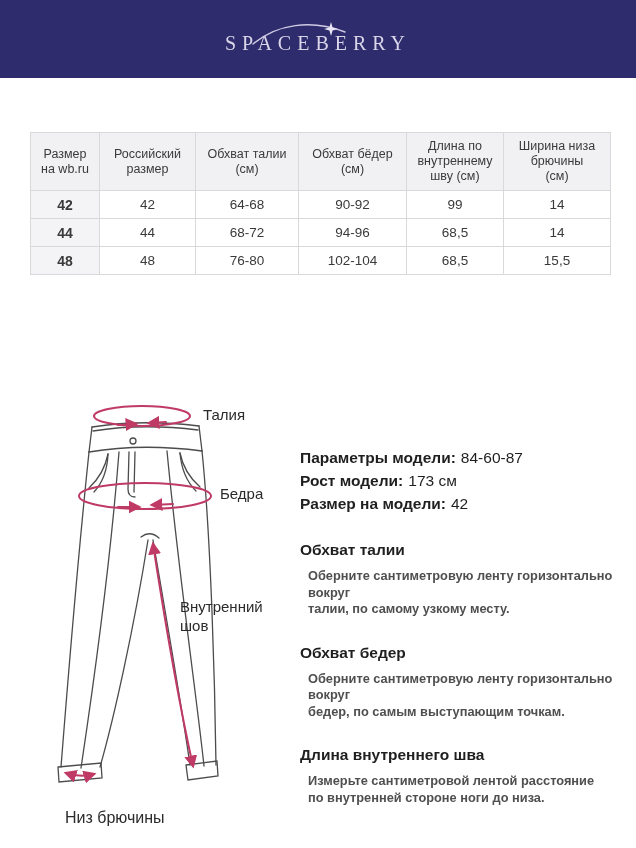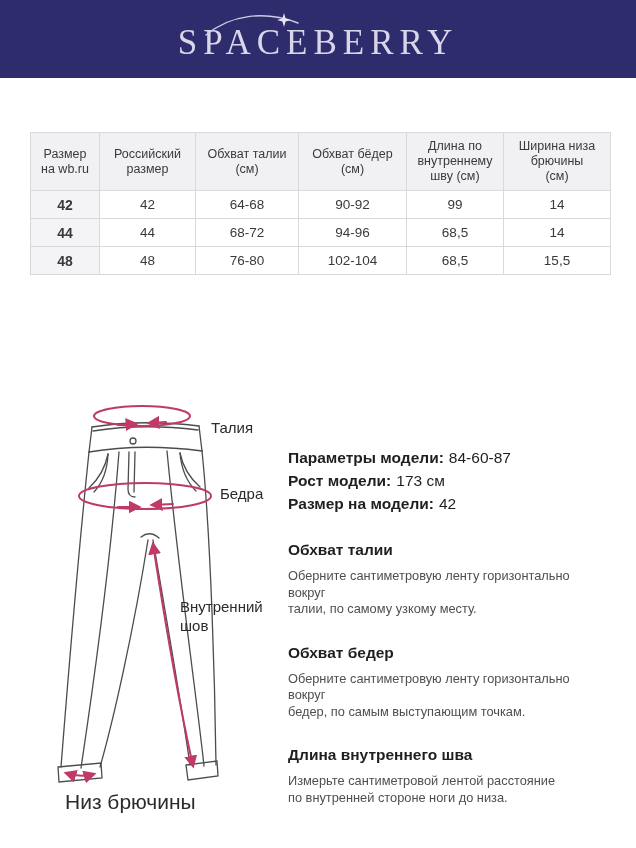--- a/index.html
+++ b/index.html
@@ -1,49 +1,49 @@
 <!DOCTYPE html>
 <html style="--header-navy: #2e2c6c; --annotation-pink: #bf3b66; --logo-text: #dad6ea;"><head>
 <meta charset="utf-8">
 <style>
   html,body{margin:0;padding:0;}
   body{width:636px;height:848px;background:#ffffff;font-family:"Liberation Sans",sans-serif;position:relative;overflow:hidden;}
 
   
   .band{position:absolute;left:0;top:0;width:636px;height:78px;background:var(--header-navy,#2e2c6c);display:flex;align-items:center;justify-content:center;}
-  .logo{position:relative;color:var(--logo-text,#dad6ea);font-family:"Liberation Serif",serif;font-size:35px;letter-spacing:6px;font-weight:400;margin-top:8px;}
+  .logo{position:relative;color:var(--logo-text,#dad6ea);font-family:"Liberation Serif",serif;font-size:20px;letter-spacing:6px;font-weight:400;margin-top:8px;}
   .logo svg{position:absolute;left:24px;top:-18px;}
 
   
   .size-table{position:absolute;left:30px;top:132px;width:580px;border-collapse:collapse;table-layout:fixed;}
   .size-table th,.size-table td{border:1px solid #d9d9dc;text-align:center;vertical-align:middle;}
   .size-table th{background:#f1f1f3;font-weight:400;font-size:12.5px;color:#3a3a3a;line-height:15px;padding:6px 3px;white-space:pre-line;height:44px;}
   .size-table td{background:#ffffff;font-size:13.5px;color:#3a3a3a;height:27px;padding:0 2px;}
   .size-table td:first-child{background:#f4f4f6;font-weight:700;font-size:14px;}
   col.c1{width:69px}col.c2{width:96px}col.c3{width:103px}col.c4{width:108px}col.c5{width:97px}col.c6{width:107px}
 
   
   .diagram{position:absolute;left:20px;top:388px;width:290px;height:440px;}
   .diagram svg{position:absolute;left:0;top:0;}
   .pants{stroke:#4c4c4c;stroke-width:1.3;fill:none;stroke-linecap:round;}
   .ann{stroke:var(--annotation-pink,#bf3b66);stroke-width:2;fill:none;stroke-linecap:round;}
   .dlabel{position:absolute;font-size:15px;font-weight:500;color:#2b2b2b;line-height:19px;white-space:pre-line;}
-  .lbl-waist{left:183px;top:30px;margin-left:8px;}
+  .lbl-waist{left:183px;top:17px;}
   .lbl-hips{left:200px;top:96px;}
   .lbl-inseam{left:160px;top:209px;}
-  .lbl-hem{left:45px;top:404px;font-size:21px;}
+  .lbl-hem{left:45px;top:420px;font-size:16px;}
 
   
-  .rightcol{position:absolute;left:288px;top:446px;width:322px;}
+  .rightcol{position:absolute;left:300px;top:446px;width:322px;}
   .param-line{font-size:15.5px;line-height:23px;color:#1f1f1f;}
   .param-label{font-weight:700;}
   .param-value{font-weight:400;margin-left:5px;}
   .guide-section h3{font-size:15.5px;font-weight:700;color:#1f1f1f;margin:26px 0 9px 0;}
   .guide-section:first-of-type h3{margin-top:33px;}
-  .guide-section p{margin:0;font-size:12.8px;line-height:16.5px;color:#4f4f4f;white-space:pre-line;}
+  .guide-section p{margin:8px;font-size:12.8px;line-height:16.5px;color:#4f4f4f;white-space:pre-line;font-weight:bold;}
 </style>
 </head>
 <body>
 
 <div class="band">
   <div class="logo">
     <svg width="112" height="34" viewBox="0 0 112 34">
       <path d="M 4,30 C 28,10 62,5 96,18" stroke="#cfcbe4" stroke-width="1.4" fill="none" stroke-linecap="round"></path>
       <path d="M 0,-7 L 1.6,-1.6 L 7,0 L 1.6,1.6 L 0,7 L -1.6,1.6 L -7,0 L -1.6,-1.6 Z" fill="#e8e5f5" transform="translate(82,15)"></path>
     </svg>

